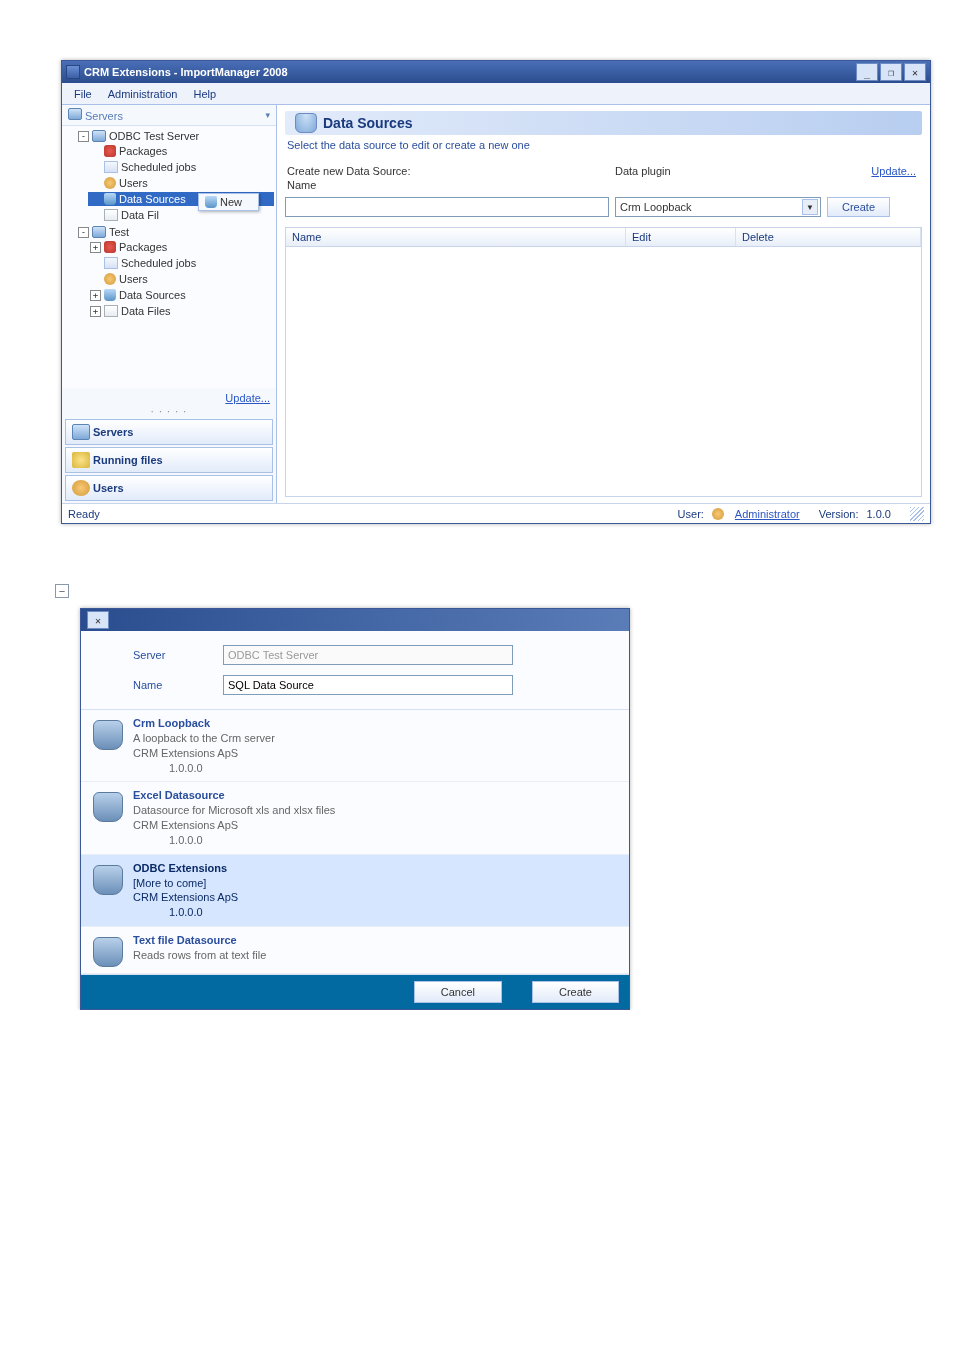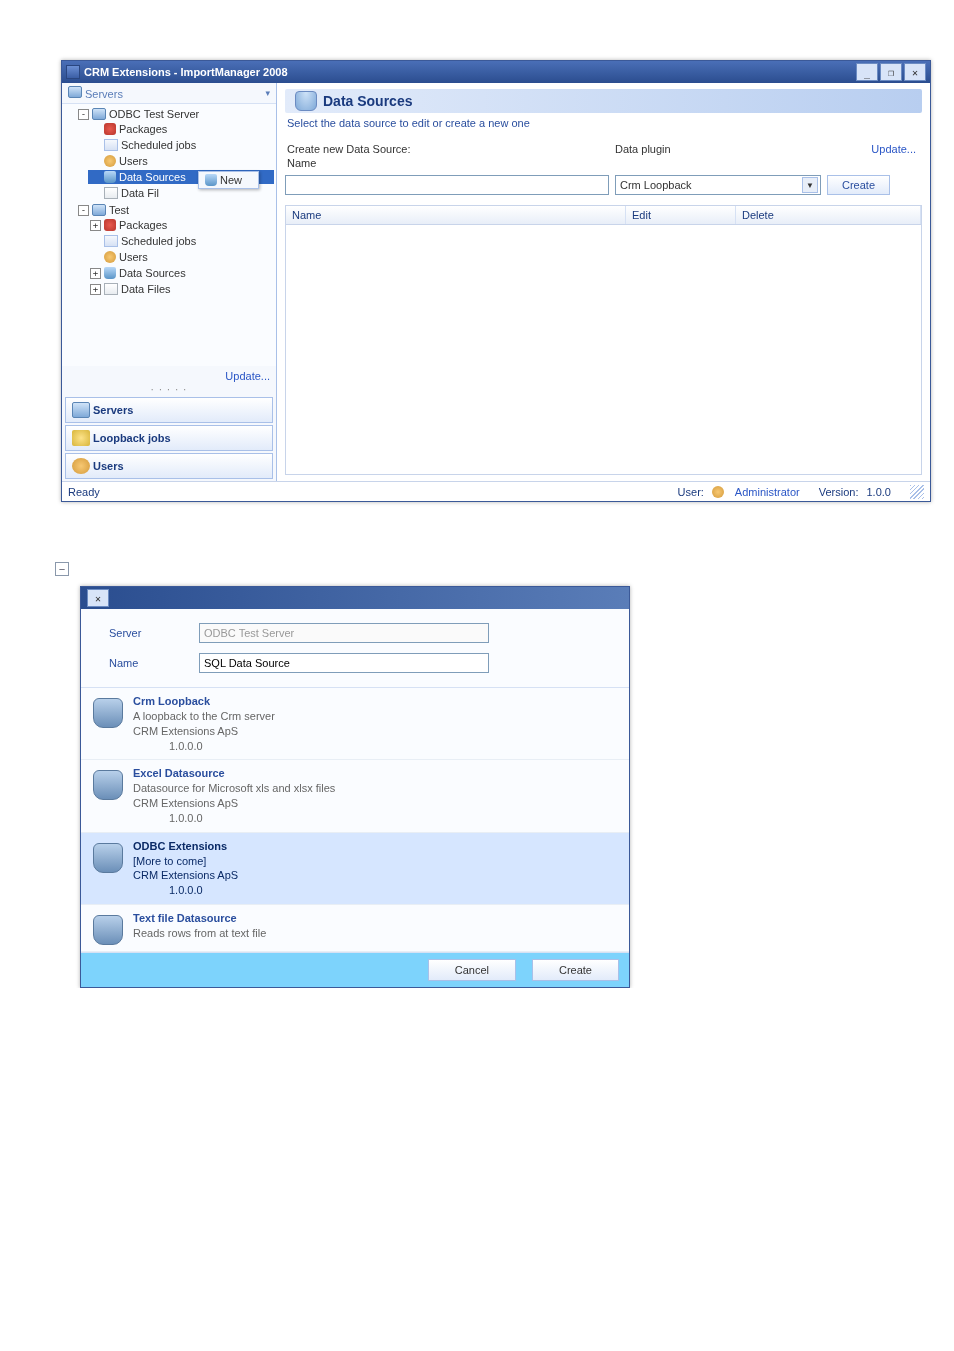--- a/index.html
+++ b/index.html
@@ -32,21 +32,21 @@
 .ic-server { background:linear-gradient(to bottom,#cfe3f8,#7fa9d8); border:1px solid #5a85b5; border-radius:2px; }
 .ic-pkg { background:radial-gradient(circle,#e85a4f 0%,#b8352c 100%); width:12px; height:12px; border-radius:3px; }
 .ic-sched { background:linear-gradient(to bottom,#f5f8fd,#d6e1f4); border:1px solid #a9c0e8; }
 .ic-users { background:radial-gradient(circle,#f7c873 0%,#d49a3a 100%); width:12px; height:12px; border-radius:50%; }
 .ic-ds { background:linear-gradient(to bottom,#b8d8f8,#5a95c8); width:12px; height:12px; border-radius:2px 2px 4px 4px; }
 .ic-df { background:linear-gradient(to bottom,#fff,#e8ecf0); border:1px solid #a8b0b8; }
 .ic-run { background:radial-gradient(circle,#fde38a,#d8b53a); border-radius:2px; }
 .context { position:absolute; left:110px; top:2px; background:#f5f8fd; border:1px solid #a9c0e8; padding:2px 16px 2px 6px; box-shadow:1px 1px 3px rgba(0,0,0,.3); display:flex; align-items:center; z-index:10; font-size:11px; color:#333; }
 
 .update-link { text-align:right; padding:4px 6px 2px; }
-.linkish { color:#2a56c6; cursor:pointer; font-size:11px; }
+.linkish { color:#2a56c6; text-decoration:underline; cursor:pointer; font-size:11px; }
 .dots { text-align:center; color:#888; letter-spacing:1px; font-size:10px; }
 
 .navbtn { display:flex; align-items:center; padding:4px 6px; background:linear-gradient(to bottom,#fff,#e2ebfa); border:1px solid #a9c0e8; margin:2px 3px; cursor:pointer; font-size:11px; font-weight:bold; color:#1a3a7e; }
 .navbtn .ticon { width:18px; height:16px; }
 
 .content { flex:1; padding:6px 8px; background:#fff; }
 .ctitle { display:flex; align-items:center; margin-bottom:4px; }
 .ctitle-bar { background:linear-gradient(to right,#e2ebfa,#b8cef0); flex:1; height:24px; display:flex; align-items:center; padding:0 10px; border-radius:2px; }
 .ctitle-text { color:#1a3a7e; font-weight:bold; font-size:14px; }
 .bigcyl { width:22px; height:20px; margin-right:6px; display:inline-block; background:
@@ -77,52 +77,57 @@
 
 .collapse-badge { margin:60px 0 10px 55px; width:14px; height:14px; border:1px solid #8a98ab; background:#fff; display:flex; align-items:center; justify-content:center; font-size:11px; color:#556; }
 
 
 .dialog { margin:10px 0 0 80px; width:550px; border:1px solid #3b5998; box-shadow:0 0 4px rgba(0,0,0,.3); background:#fafcff; }
 .dialog .titlebar { background:linear-gradient(to right,#2a4d8f,#5a7db8); }
 .dlg-body { padding:0; }
 .dlg-head { padding:6px 10px 10px; display:flex; align-items:center; }
 .dlg-head .bigcyl { margin-left:4px; }
 .dlg-head-text { color:#1a3a7e; font-weight:bold; font-size:16px; margin-left:6px; }
-.dlg-form { padding:14px 28px 4px; }
+.dlg-form { padding:14px 28px 4px;margin-left:24px; }
 .frow { display:flex; align-items:center; margin-bottom:10px; }
 .flabel { width:90px; color:#2a4e9e; }
 .fin { flex:0 0 290px; height:20px; border:1px solid #7f9db9; padding:0 4px; font-size:11px; }
 .fin.ro { color:#999; background:#fafafa; }
 .dlist { border-top:1px solid #d6e1f4; max-height:310px; overflow-y:scroll; }
 .ditem { display:flex; padding:6px 8px; border-bottom:1px solid #e8eef5; align-items:flex-start; cursor:pointer; }
 .ditem.selected { background:#d6e6ff; }
 .ditem.selected .dname, .ditem.selected .dsub, .ditem.selected .dven, .ditem.selected .dver { color:#0a2a66; }
 .dcyl { width:30px; height:30px; margin:4px 10px 0 4px; border-radius:6px 6px 10px 10px; background:linear-gradient(to bottom,#b8d0ea,#6b8fb8); border:1px solid #5a7a9e; flex-shrink:0; }
 .dmeta { display:flex; flex-direction:column; line-height:1.35; color:#555; }
 .dname { color:#2a4e9e; font-weight:bold; }
 .dsub { color:#666; }
 .dven { color:#666; }
 .dver { color:#666;margin-left:36px; }
-.dlg-btns { border-top:1px solid #d6e1f4; padding:6px 10px; display:flex; justify-content:flex-end; gap:16px; background:#7dd3fc; }
+.dlg-btns { border-top:1px solid #d6e1f4; padding:6px 10px; display:flex; justify-content:flex-end; gap:30px; background:#0369a1; }
 .dlg-btn { height:22px; padding:0 26px; border:1px solid #a9c0e8; background:linear-gradient(to bottom,#fff,#e2ebfa); cursor:pointer; font-size:11px; color:#333; }
 </style>
 </head>
 <body>
 
 <div class="window">
   <div class="titlebar">
     <span class="titlebar-icon"></span>
     <span class="titlebar-text">CRM Extensions - ImportManager 2008</span>
     <div class="winctrls">
       <div class="winbtn">_</div>
       <div class="winbtn">❐</div>
       <div class="winbtn">✕</div>
     </div>
   </div>
 
+  <div class="menubar">
+    <div class="menuitem">File</div>
+    <div class="menuitem">Administration</div>
+    <div class="menuitem">Help</div>
+  </div>
 
   <div class="body">
 
     <div class="sidebar">
       <div class="sidebar-header">
         <span><span class="ticon ic-server"></span><span>Servers</span></span>
         <span class="drop-icon">▾</span>
       </div>
 
       <div class="tree">
@@ -225,21 +230,21 @@
       <div class="update-link"><span class="linkish">Update...</span></div>
       <div class="dots">· · · · ·</div>
 
       <div id="nav-list">
           <div class="navbtn">
             <span class="ticon ic-server"></span>
             <span>Servers</span>
           </div>
           <div class="navbtn">
             <span class="ticon ic-run"></span>
-            <span>Loopback jobs</span>
+            <span>Running files</span>
           </div>
           <div class="navbtn">
             <span class="ticon ic-users"></span>
             <span>Users</span>
           </div>
         </div>
     </div>
 
     <div class="content">
       <div class="ctitle">

